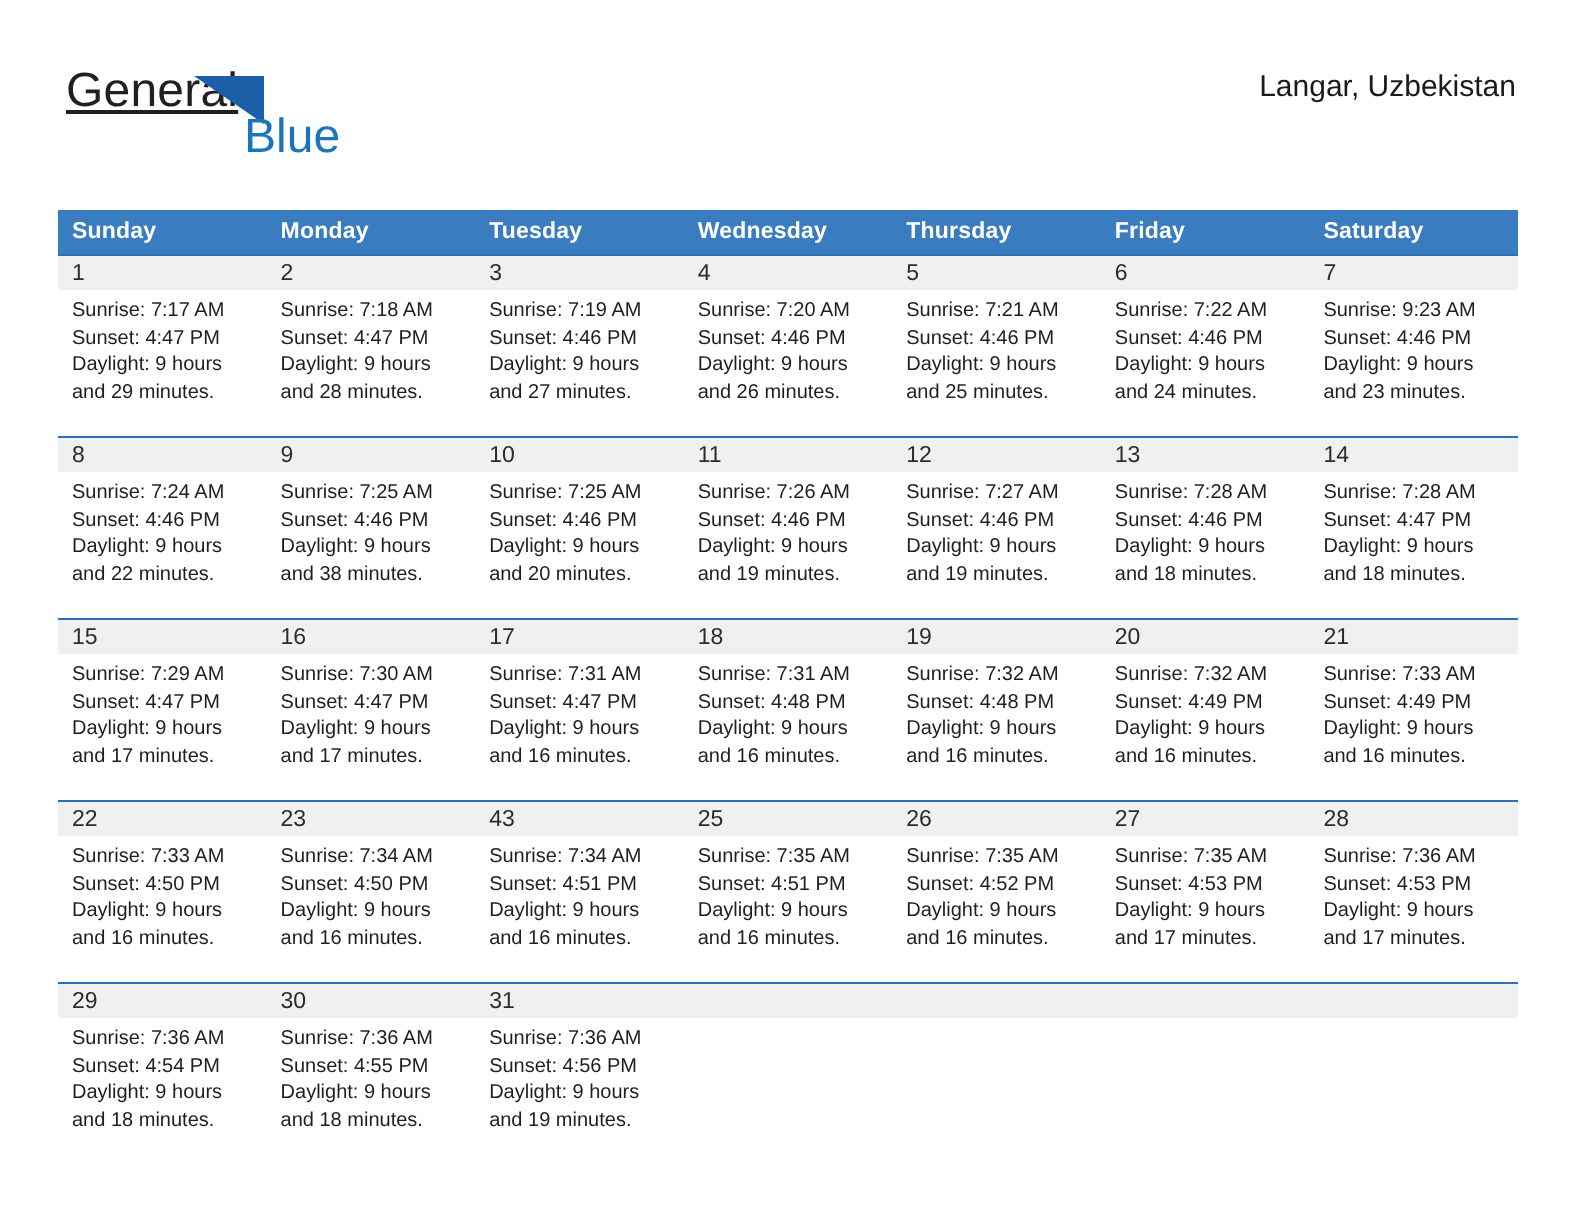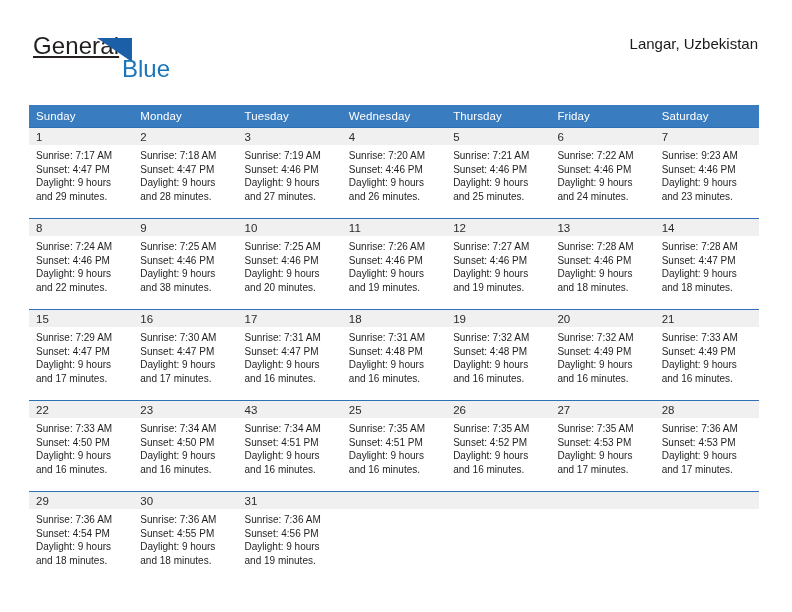--- a/index.html
+++ b/index.html
@@ -100,21 +100,21 @@
     top: 105px;
     width: 730px;
     border-collapse: collapse;
     table-layout: fixed;
   }
 
   .calendar th {
     background: #3a7cc0;
     color: #ffffff;
     font-size: 11.5px;
-    font-weight: normal;
+    font-weight: bold;
     text-align: left;
     padding: 5px 0 5px 7px;
     height: 11px;
     border: none;
     letter-spacing: 0.1px;
   }
 
   .calendar td {
     vertical-align: top;
     padding: 0;

